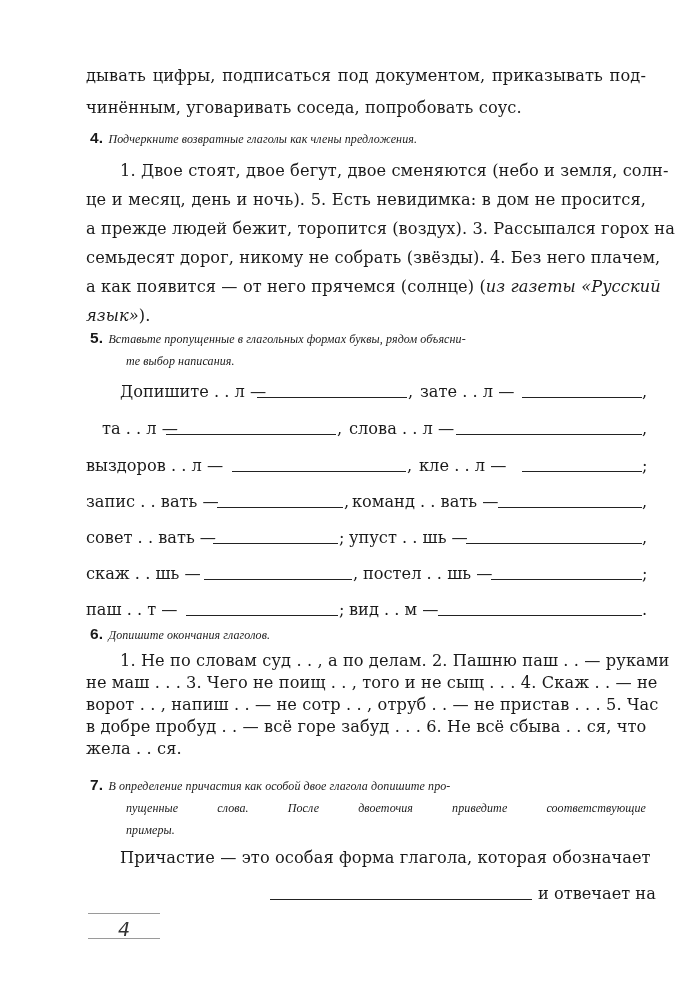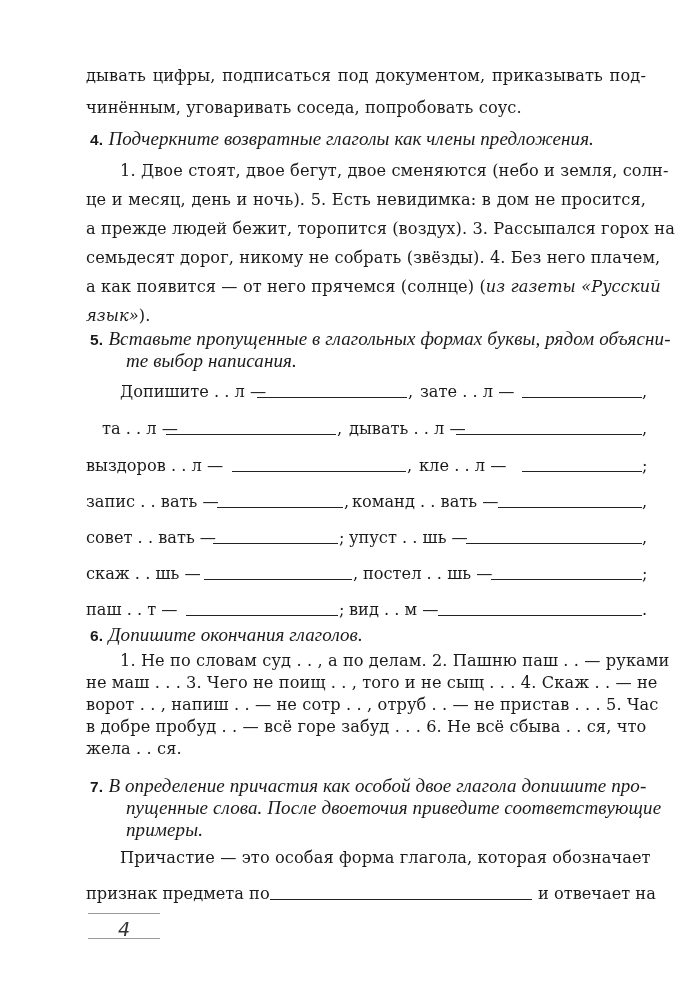--- a/index.html
+++ b/index.html
@@ -1,21 +1,21 @@
 <!DOCTYPE html>
 <html><head>
   <meta charset="utf-8">
   <style>
     html, body { margin: 0; padding: 0; background: #ffffff; }
     body { width: 700px; height: 1000px; position: relative; overflow: hidden; color: #1a1a1a; }
     .page { position: absolute; left: 86px; top: 58px; width: 560px; font-family: "DejaVu Serif", "Liberation Serif", serif; font-size: 16.2px; }
     .line { position: absolute; left: 0; width: 560px; white-space: nowrap; letter-spacing: 0.1px; }
     .just { text-align: justify; text-align-last: justify; }
     .task-num { font-family: "Liberation Sans", "DejaVu Sans", sans-serif; font-weight: bold; font-size: 15.5px; }
-    .task-text { font-family: "Liberation Serif", "DejaVu Serif", serif; font-style: italic; font-size: 19px; }
+    .task-text { font-family: "Liberation Serif", "DejaVu Serif", serif; font-style: italic; font-size: 12px; }
     .ital { font-style: italic; }
     .blank-row { position: absolute; left: 0; width: 560px; height: 22px; white-space: nowrap; }
     .blank-row span { position: absolute; top: 0; }
     .blank { position: absolute; border-bottom: 1.5px solid #222; height: 15px; }
     .footer-line { position: absolute; left: 88px; width: 72px; border-top: 1px solid #9a9a9a; }
     .page-num { position: absolute; left: 88px; width: 72px; text-align: center; top: 918px; font-family: "DejaVu Sans", sans-serif; font-style: italic; font-size: 19px; color: #333; font-weight: 300; }
   </style>
 </head>
 <body>
 
@@ -53,21 +53,21 @@
     <span style="left:322px">,</span>
     <span style="left:334px">зате . . л —</span>
     <div class="blank" style="left:436px; width:120px"></div>
     <span style="left:556px">,</span>
   </div>
 
   <div class="blank-row" style="top:361px">
     <span style="left:16px">та . . л —</span>
     <div class="blank" style="left:80px; width:170px"></div>
     <span style="left:251px">,</span>
-    <span style="left:263px">дывать . . л —</span>
+    <span style="left:263px">слова . . л —</span>
     <div class="blank" style="left:370px; width:186px"></div>
     <span style="left:556px">,</span>
   </div>
 
   <div class="blank-row" style="top:398px">
     <span style="left:0px">выздоров . . л —</span>
     <div class="blank" style="left:146px; width:174px"></div>
     <span style="left:321px">,</span>
     <span style="left:333px">кле . . л —</span>
     <div class="blank" style="left:436px; width:120px"></div>
@@ -125,21 +125,20 @@
     <span class="task-text">В определение причастия как особой двое глагола допишите про-</span>
   </div>
   <div class="line just" style="top:739px; left:40px; width:520px">
     <span class="task-text">пущенные слова. После двоеточия приведите соответствующие</span>
   </div>
   <div class="line" style="top:761px; left:40px">
     <span class="task-text">примеры.</span>
   </div>
   <div class="line just" style="top:790px; left:34px; width:526px">Причастие — это особая форма глагола, которая обозначает</div>
   <div class="blank-row" style="top:826px">
-    <span style="left:0px">признак предмета по</span>
     <div class="blank" style="left:184px; width:262px"></div>
     <span style="left:452px">и отвечает на</span>
   </div>
 </div>
 
 <div class="footer-line" style="top:913px"></div>
 <div class="page-num">4</div>
 <div class="footer-line" style="top:938px"></div>
 
 </body></html>

